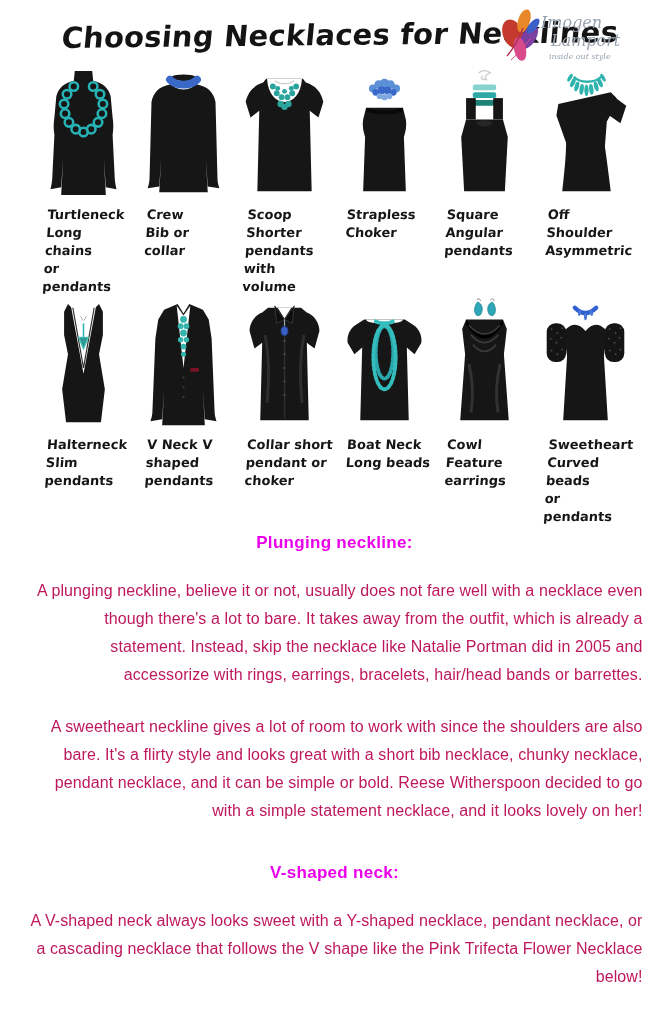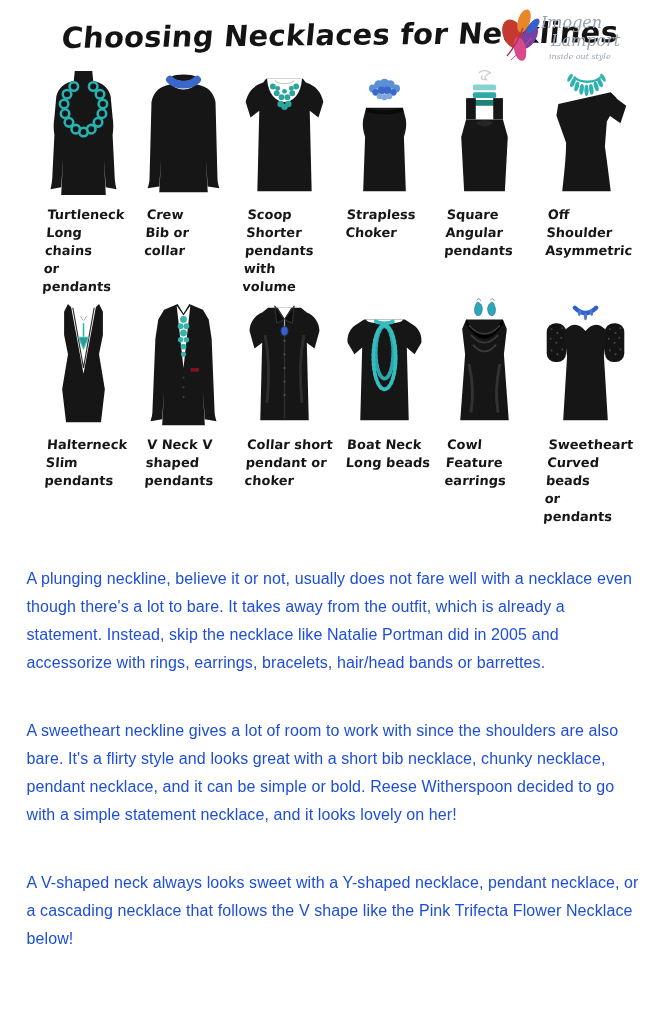--- a/index.html
+++ b/index.html
@@ -27,21 +27,21 @@
     min-height:68px;
   }
   .row2 .caption{min-height:80px;}
   .sections{width:620px;margin:0 auto;}
   .section-heading{
     text-align:center;font-weight:bold;font-size:17px;color:#ea00ea;
     margin:38px 0 0 0;letter-spacing:0.3px;font-family:"Liberation Sans", sans-serif;
   }
   .section-heading.first{margin-top:8px;}
   .section-body{
-    text-align:left;font-size:16px;line-height:28px;color:#1d4ed8;margin:40px auto 0;
+    text-align:right;font-size:16px;line-height:28px;color:#be185d;margin:24px auto 0;
     width:616px;letter-spacing:0.1px;
   }
   .logo-script{font-family:"DejaVu Serif", serif;font-style:italic;fill:#98a4b0;}
 </style>
 </head>
 <body>
 
 <div class="header">
   <div class="page-title">Choosing Necklaces for Necklines</div>
   <svg class="logo" viewBox="0 0 150 66">
@@ -326,21 +326,23 @@
     </svg>
     <div class="caption">Sweetheart
 Curved beads
 or pendants</div>
   </div>
 
 </div>
 
 <div class="sections">
   <div>
+    <div class="section-heading first">Plunging neckline:</div>
     <div class="section-body">A plunging neckline, believe it or not, usually does not fare well with a necklace even though there's a lot to bare. It takes away from the outfit, which is already a statement. Instead, skip the necklace like Natalie Portman did in 2005 and accessorize with rings, earrings, bracelets, hair/head bands or barrettes.</div>
   </div>
   <div>
     <div class="section-body">A sweetheart neckline gives a lot of room to work with since the shoulders are also bare. It's a flirty style and looks great with a short bib necklace, chunky necklace, pendant necklace, and it can be simple or bold. Reese Witherspoon decided to go with a simple statement necklace, and it looks lovely on her!</div>
   </div>
   <div>
+    <div class="section-heading">V-shaped neck:</div>
     <div class="section-body">A V-shaped neck always looks sweet with a Y-shaped necklace, pendant necklace, or a cascading necklace that follows the V shape like the Pink Trifecta Flower Necklace below!</div>
   </div>
 </div>
 
 </body></html>

